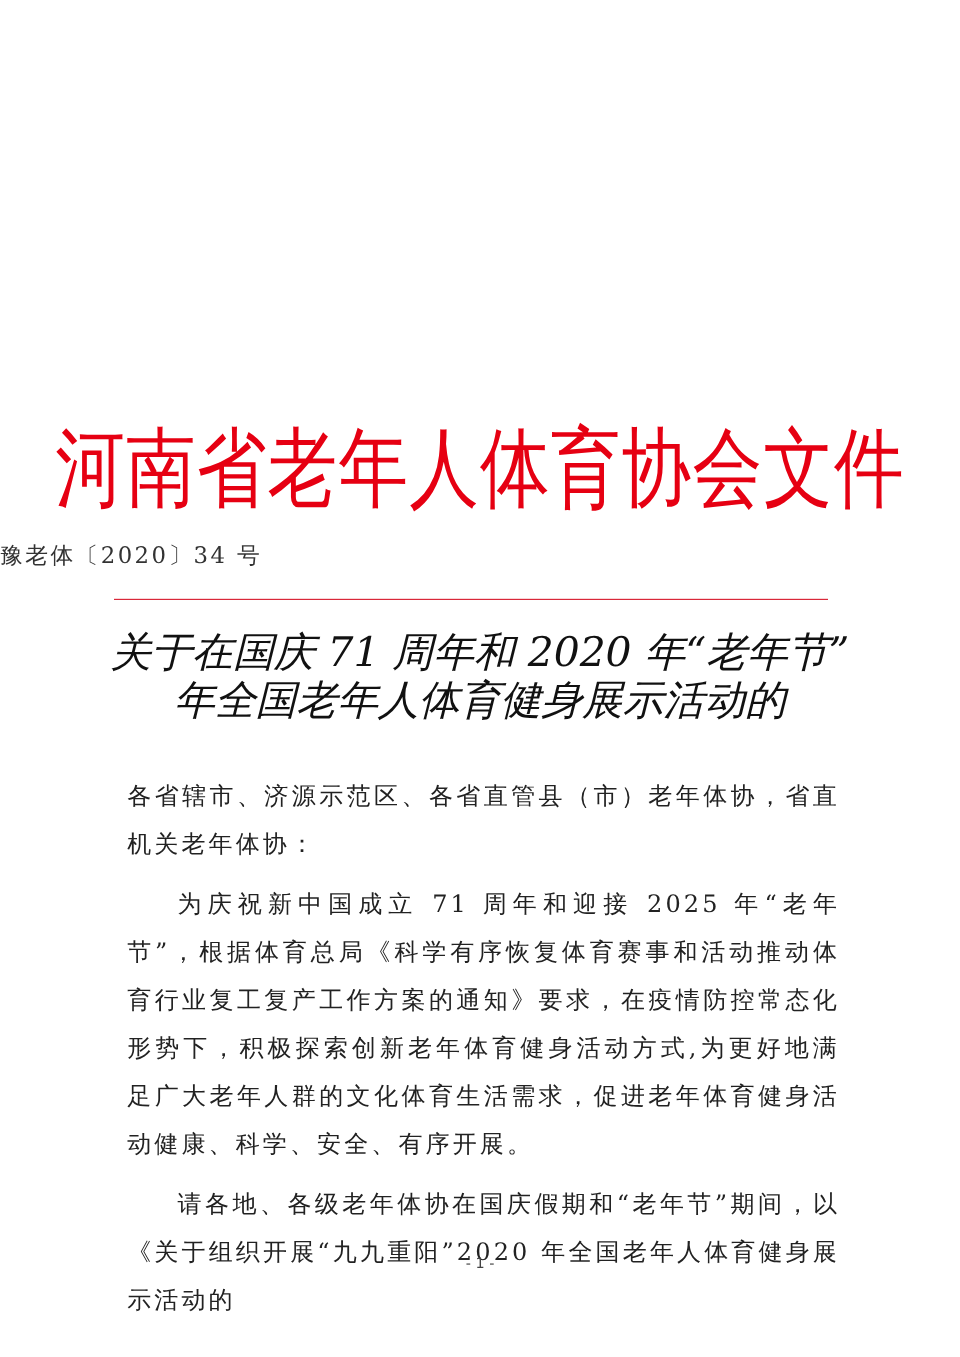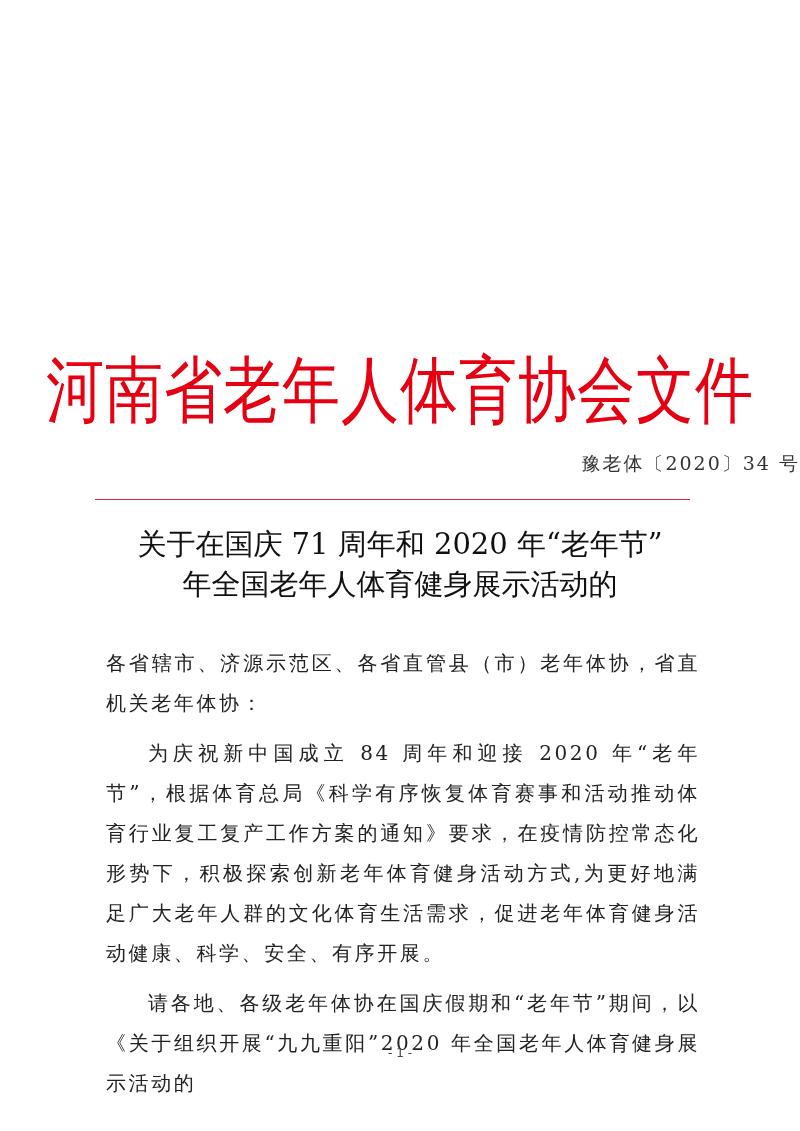--- a/index.html
+++ b/index.html
@@ -34,43 +34,44 @@
       letter-spacing: 1px;
       transform: scaleY(1.25);
       transform-origin: center top;
       white-space: nowrap;
     }
     .doc-number {
       position: absolute;
       left: 0;
       top: 449px;
       width: 800px;
-      text-align: right;
+      text-align: left;
       font-size: 19px;
       line-height: 28px;
       color: #333;
       letter-spacing: 2px;
     }
     .red-rule {
       position: absolute;
       left: 95px;
       top: 499px;
       width: 595px;
       height: 1px;
       background: #d9283a;
     }
     .notice-title {
       position: absolute;
       left: 0;
       top: 524px;
       width: 800px;
       text-align: center;
-      font-size: 29px;
+      font-size: 34px;
       line-height: 40px;
       color: #111;
+      font-style: italic;
     }
     .notice-title .line {
       display: block;
       white-space: nowrap;
     }
     .body-text {
       position: absolute;
       left: 96px;
       top: 633px;
       width: 614px;
@@ -108,19 +109,19 @@
 
   <div class="red-rule"></div>
 
   <div class="notice-title">
     <span class="line">关于在国庆 71 周年和 2020 年“老年节”</span>
     <span class="line">年全国老年人体育健身展示活动的</span>
   </div>
 
   <div class="body-text">
     <p class="salutation">各省辖市、济源示范区、各省直管县（市）老年体协，省直机关老年体协：</p>
-    <p class="para">为庆祝新中国成立 84 周年和迎接 2020 年“老年节”，根据体育总局《科学有序恢复体育赛事和活动推动体育行业复工复产工作方案的通知》要求，在疫情防控常态化形势下，积极探索创新老年体育健身活动方式,为更好地满足广大老年人群的文化体育生活需求，促进老年体育健身活动健康、科学、安全、有序开展。</p>
+    <p class="para">为庆祝新中国成立 71 周年和迎接 2025 年“老年节”，根据体育总局《科学有序恢复体育赛事和活动推动体育行业复工复产工作方案的通知》要求，在疫情防控常态化形势下，积极探索创新老年体育健身活动方式,为更好地满足广大老年人群的文化体育生活需求，促进老年体育健身活动健康、科学、安全、有序开展。</p>
     <p class="para">请各地、各级老年体协在国庆假期和“老年节”期间，以《关于组织开展“九九重阳”2020 年全国老年人体育健身展示活动的</p>
   </div>
 
   <div class="page-footer">- 1 -</div>
 
 </div>
 
 </body></html>

